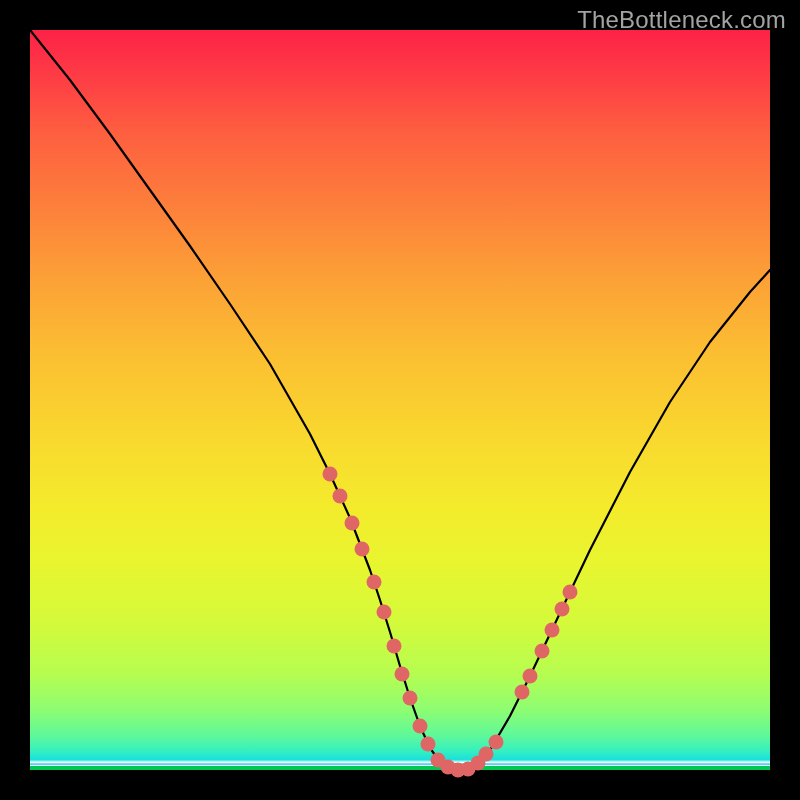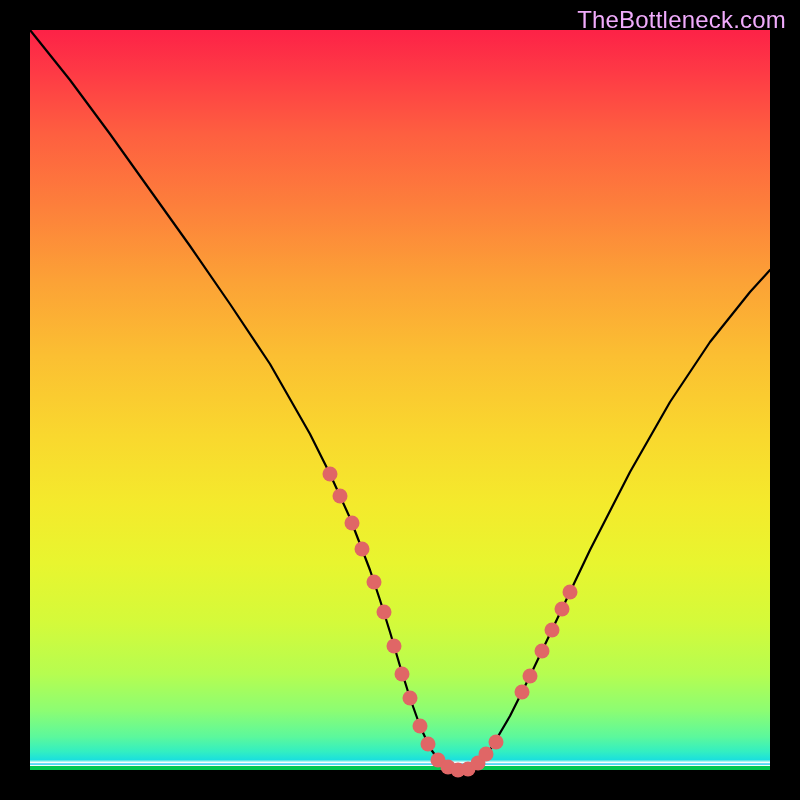--- a/index.html
+++ b/index.html
@@ -14,21 +14,21 @@
   .frame {
     position: relative;
     width: 800px;
     height: 800px;
     background: #000;
   }
   .watermark {
     position: absolute;
     top: 6px;
     right: 14px;
-    color: #f0abfc;
+    color: #a3a3a3;
     font-size: 24px;
     font-weight: 500;
     letter-spacing: 0.2px;
     user-select: none;
   }
   .plot-area {
     position: absolute;
     left: 30px;
     top: 30px;
     width: 740px;

